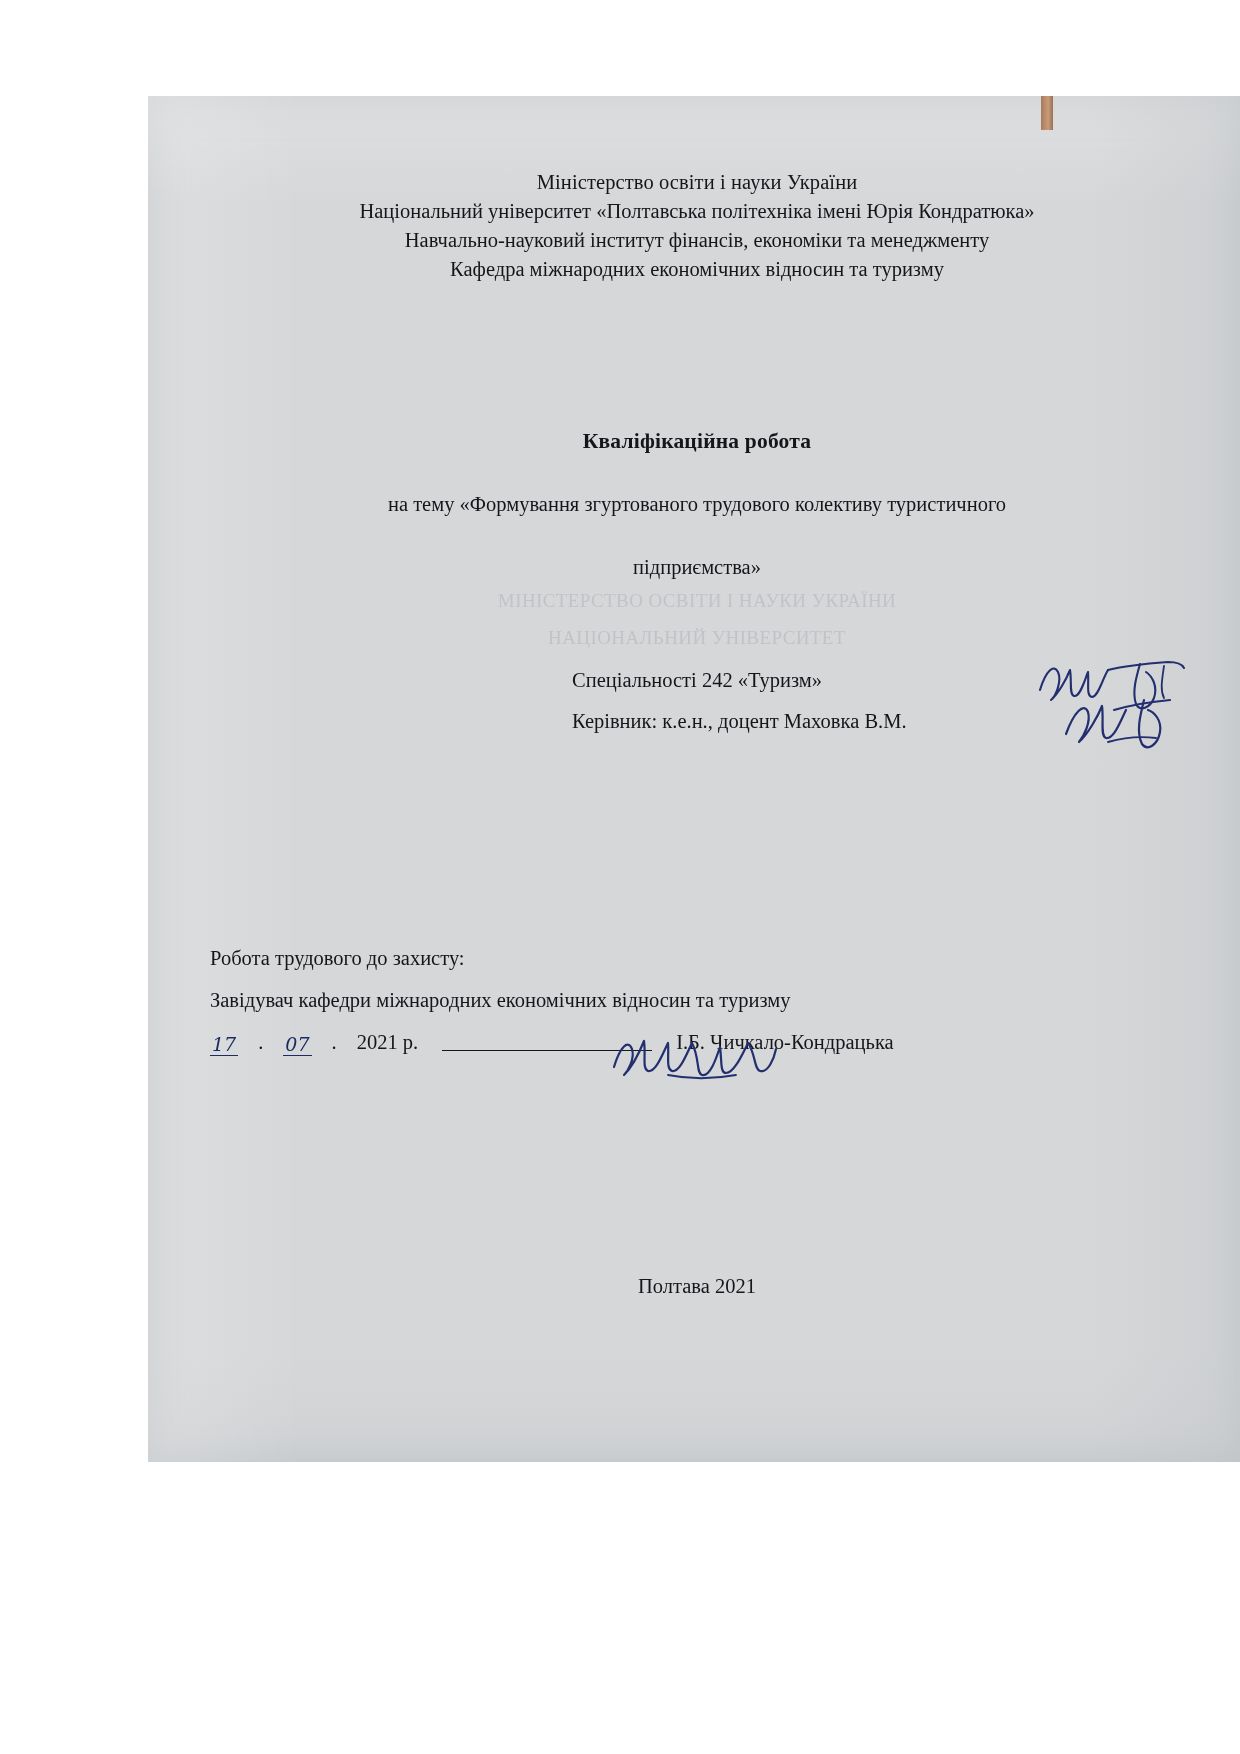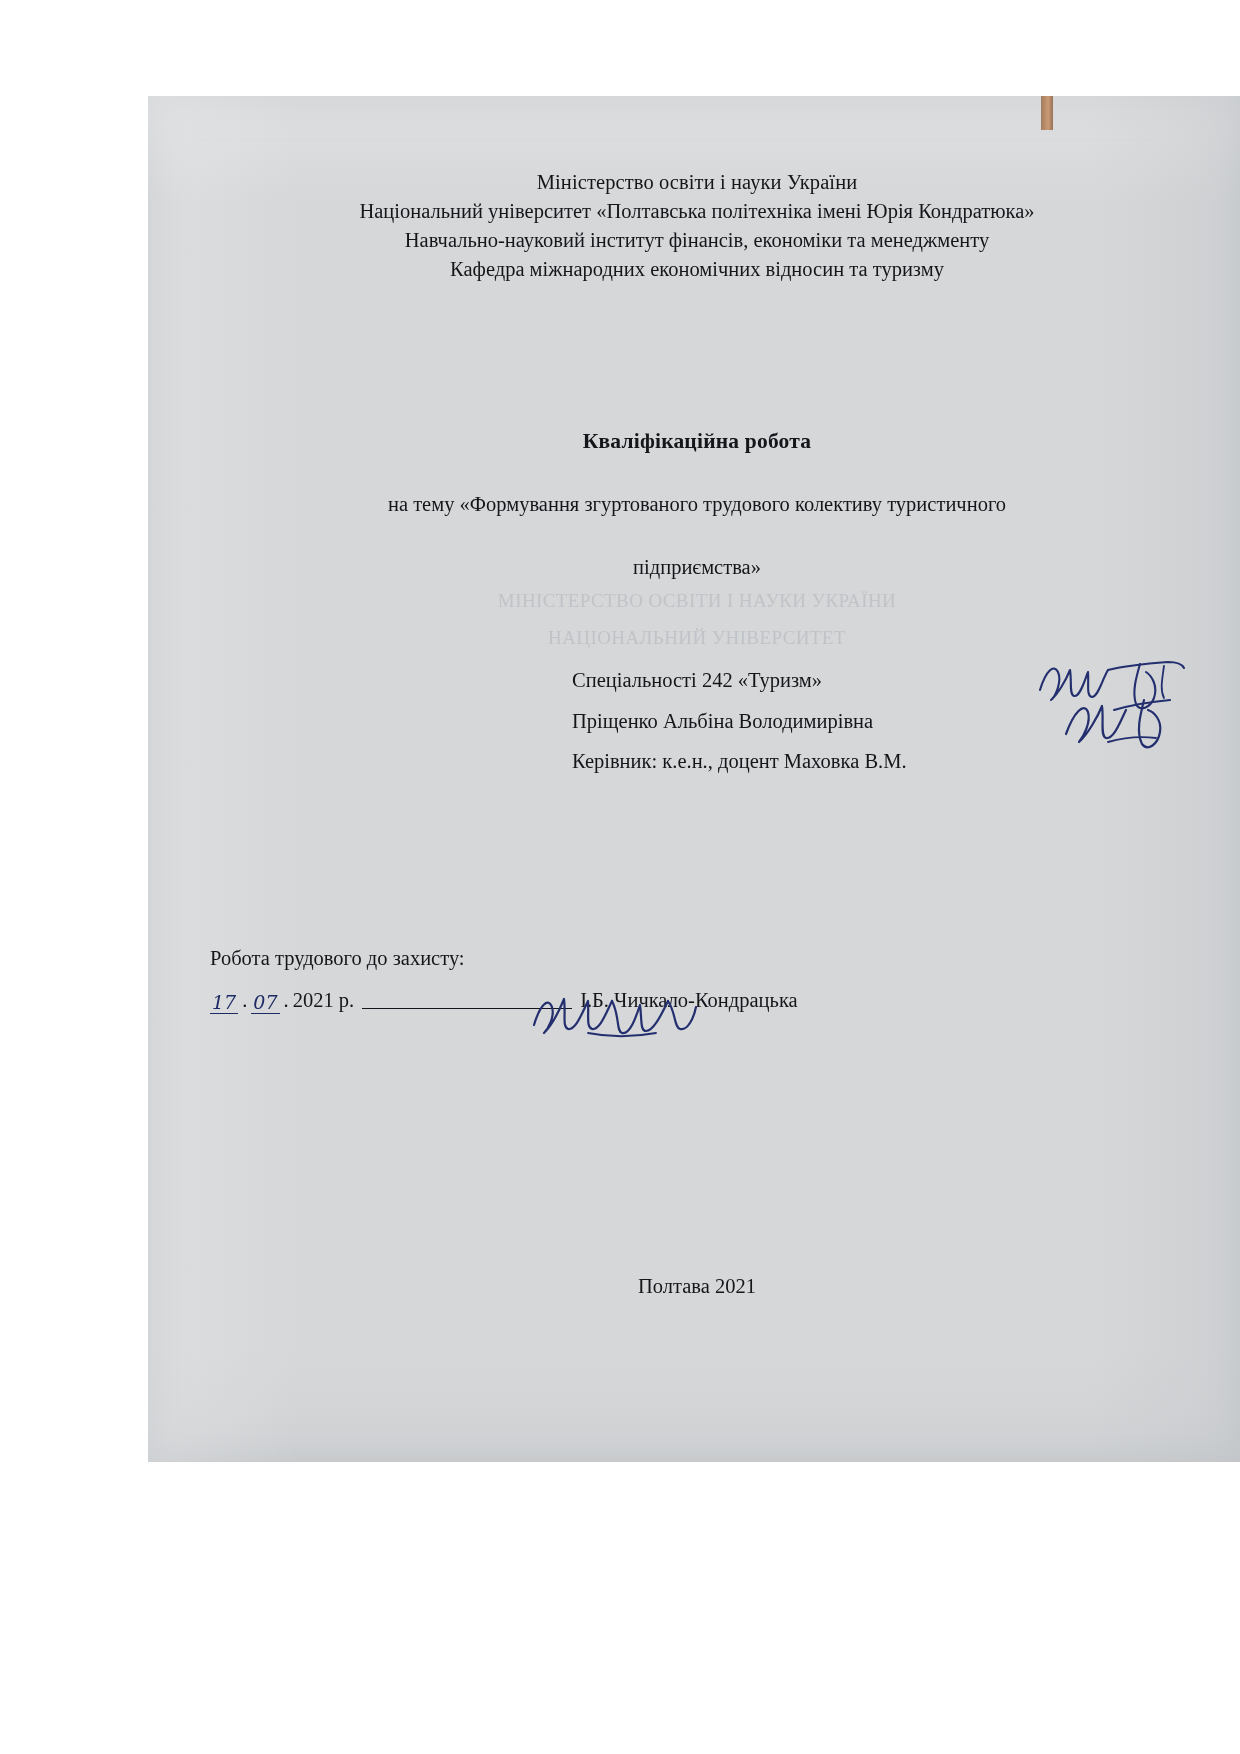--- a/index.html
+++ b/index.html
@@ -125,21 +125,21 @@
     width: 980px;
   }
   .approval-block .row {
     margin-bottom: 13px;
     white-space: nowrap;
   }
   .date-row {
     position: relative;
     display: flex;
     align-items: flex-end;
-    gap: 0;
+    gap: 16px;
     white-space: nowrap;
   }
   .hand {
     font-family: "DejaVu Serif", serif;
     color: #1d2a63;
     font-style: italic;
   }
   .hand-date {
     display: inline-block;
     font-size: 19px;
@@ -208,21 +208,20 @@
       <div class="theme-line-2">підприємства»</div>
     </div>
 
     <div class="ghost">
       <div>МІНІСТЕРСТВО ОСВІТИ І НАУКИ УКРАЇНИ</div>
       <div>НАЦІОНАЛЬНИЙ УНІВЕРСИТЕТ</div>
     </div>
 
     <div class="author-block">
       <div class="row">Спеціальності 242 «Туризм»</div>
-      <div class="row">Пріщенко Альбіна Володимирівна</div>
       <div class="row">Керівник: к.е.н., доцент Маховка В.М.</div>
     </div>
 
     <div class="sig sig-author">
       <svg width="150" height="58" viewBox="0 0 150 58" aria-hidden="true">
         <path class="ink" stroke-width="2.1" d="M4 34 C10 14, 18 8, 22 16 C26 25, 20 40, 15 44 C22 38, 30 24, 34 14 C36 26, 33 38, 38 40 C44 41, 48 26, 52 16 C53 28, 50 40, 56 41 C62 41, 66 24, 72 14"></path>
         <path class="ink" stroke-width="2.1" d="M72 14 C84 11, 104 8, 132 6 C140 6, 146 8, 148 12"></path>
         <path class="ink" stroke-width="2.1" d="M104 8 C100 22, 96 36, 100 48 C104 56, 114 52, 118 42 C122 30, 116 20, 110 16"></path>
         <path class="ink" stroke-width="1.8" d="M128 10 C126 24, 124 34, 128 42"></path>
       </svg>
@@ -232,20 +231,21 @@
       <svg width="120" height="60" viewBox="0 0 120 60" aria-hidden="true">
         <path class="ink" stroke-width="2.2" d="M6 40 C14 18, 24 8, 28 18 C31 28, 24 42, 19 48 C28 40, 38 22, 42 12 C44 26, 40 42, 46 44 C54 45, 60 28, 66 16"></path>
         <path class="ink" stroke-width="2.2" d="M54 16 C68 12, 88 8, 110 6"></path>
         <path class="ink" stroke-width="2.2" d="M84 6 C80 22, 76 38, 82 50 C88 58, 98 50, 100 38 C102 26, 94 18, 88 16"></path>
         <path class="ink" stroke-width="1.9" d="M48 48 C62 44, 80 42, 96 44"></path>
       </svg>
     </div>
 
     <div class="approval-block">
       <div class="row">Робота трудового до захисту:</div>
+      <div class="row">Завідувач кафедри міжнародних економічних відносин та туризму</div>
       <div class="date-row">
         <span class="hand hand-date">17</span>
         <span class="dot">.</span>
         <span class="hand hand-date">07</span>
         <span class="dot">.</span>
         <span>2021 р.</span>
         <span class="sig-line">
           <span class="sig sig-head">
             <svg width="170" height="56" viewBox="0 0 170 56" aria-hidden="true">
               <path class="ink" stroke-width="2.2" d="M4 38 C10 18, 18 10, 22 20 C25 30, 18 42, 14 46 C22 38, 30 22, 34 12 C36 26, 32 40, 38 42 C46 43, 52 26, 58 14 C59 28, 56 40, 62 42 C70 43, 76 26, 82 14"></path>

